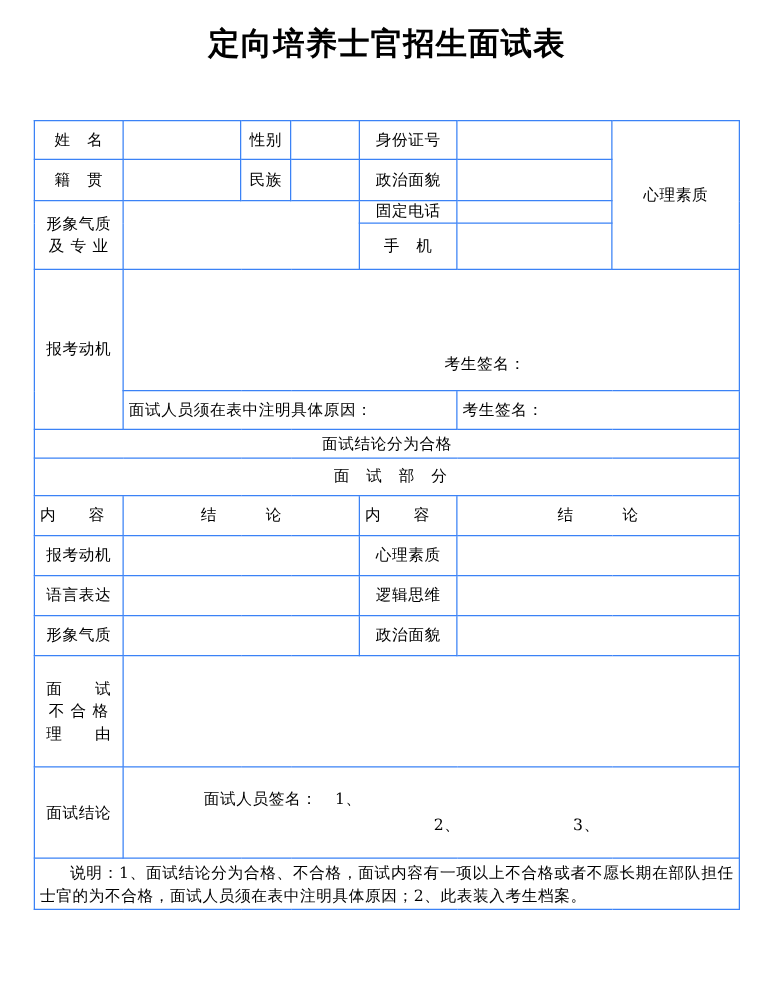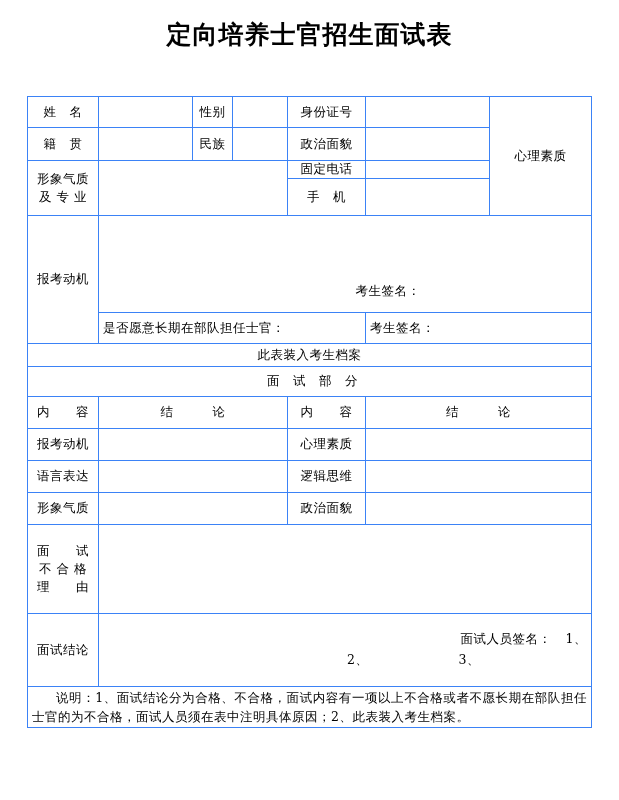--- a/index.html
+++ b/index.html
@@ -71,21 +71,20 @@
     font-size: 12.5px;
     padding: 0 4px;
     vertical-align: middle;
     letter-spacing: 0.5px;
   }
   .lbl {
     text-align: center;
     white-space: nowrap;
   }
   .lbl-spread {
-    text-align: center;
     white-space: nowrap;
   }
   .center { text-align: center; }
   .left { text-align: left; }
   .multi-line {
     text-align: center;
     line-height: 1.45;
   }
   .band {
     text-align: center;
@@ -100,21 +99,21 @@
     position: relative;
     text-align: center;
   }
   .sig-inner {
     padding-left: 86px;
   }
   .concl-cell {
     position: relative;
   }
   .concl-line1 {
-    text-align: right;
+    text-align: left;
     padding-left: 60px;
     margin-bottom: 4px;
   }
   .concl-line2 {
     padding-left: 244px;
   }
   .concl-line2 .g2 { display: inline-block; width: 90px; }
   .note-cell {
     font-size: 12.5px;
     line-height: 1.55;
@@ -178,26 +177,26 @@
       </tr>
 
       <tr>
         <td class="lbl" rowspan="2">报考动机</td>
         <td class="sig-cell" colspan="6" style="height:96px; vertical-align:bottom">
           <div class="sig-inner" style="padding-bottom:12px">考生签名：</div>
         </td>
       </tr>
 
       <tr>
-        <td class="left" colspan="4" style="height:30px">是否愿意长期在部队担任士官：</td>
+        <td class="left" colspan="4" style="height:30px">面试人员须在表中注明具体原因：</td>
         <td class="left" colspan="2">考生签名：</td>
       </tr>
 
       <tr>
-        <td class="band" colspan="7" style="height:22px">此表装入考生档案</td>
+        <td class="band" colspan="7" style="height:22px">面试结论分为合格</td>
       </tr>
 
       <tr>
         <td class="band-wide" colspan="7" style="height:29px">面　试　部　分</td>
       </tr>
 
       <tr>
         <td class="lbl-spread" style="height:31px">内　　容</td>
         <td class="center" colspan="3">结　　　论</td>
         <td class="lbl-spread">内　　容</td>

